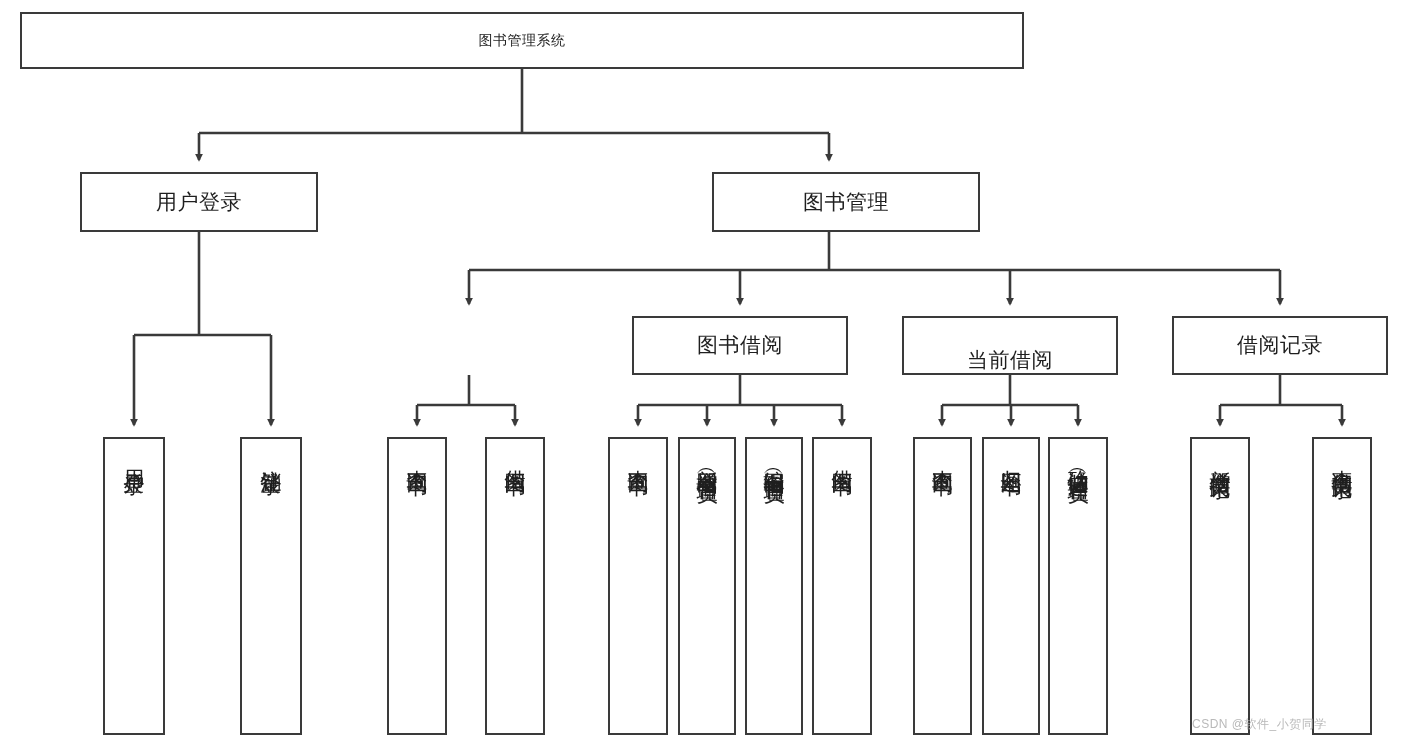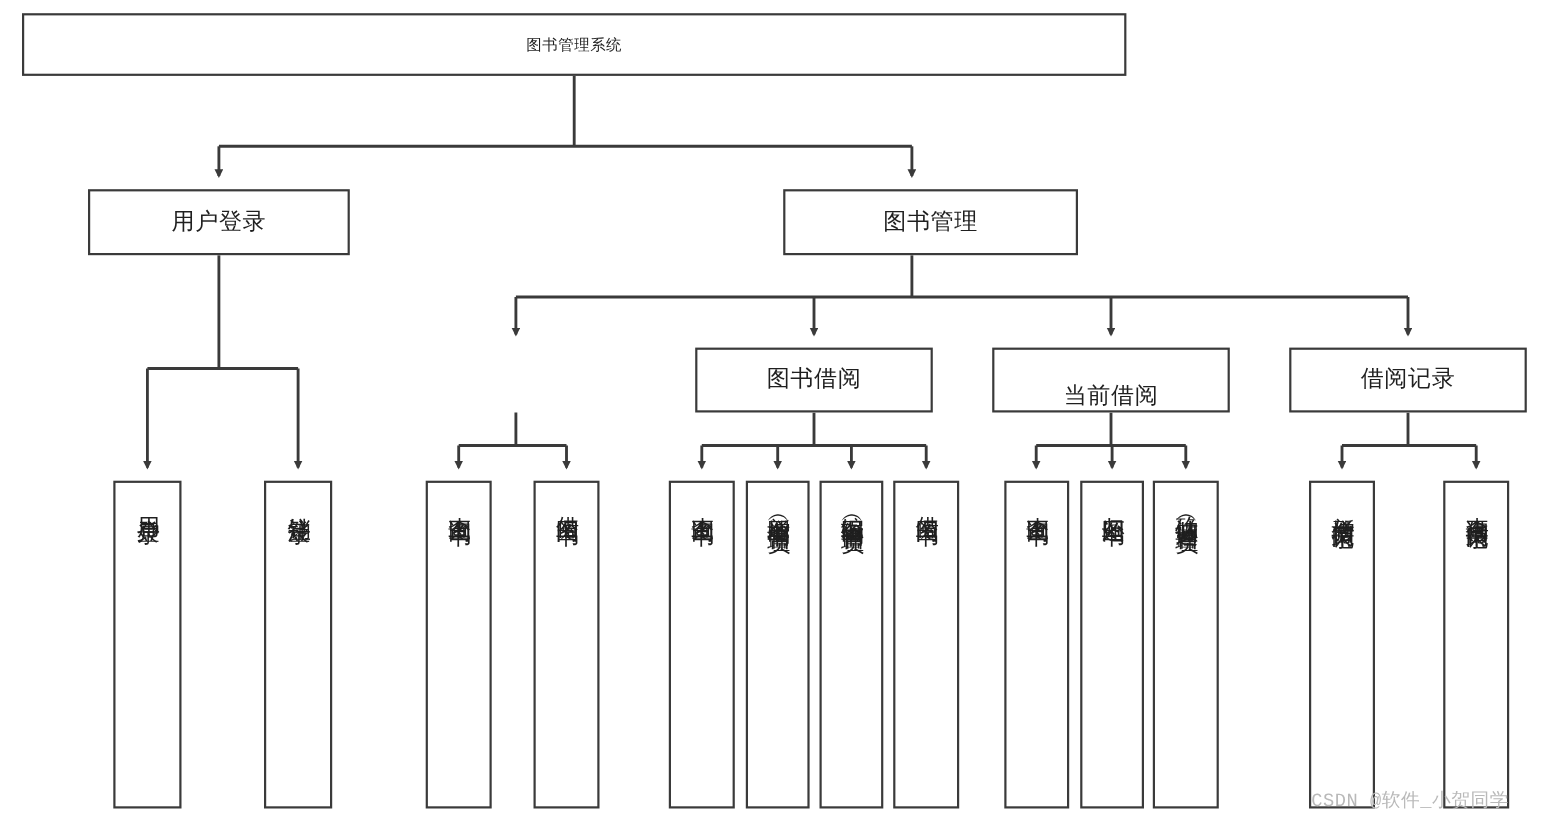--- a/index.html
+++ b/index.html
@@ -64,26 +64,25 @@
     letter-spacing: 2px;
     line-height: 1.05;
   }
   .node.root .node-label {
     font-size: 14px;
   }
   .watermark {
     position: absolute;
     left: 1192px;
     top: 716px;
-    font-size: 17px;
+    font-size: 12px;
     color: #b9b9b9;
     white-space: nowrap;
     letter-spacing: 0.5px;
     pointer-events: none;
-    font-family: Liberation Mono, monospace;
   }
 </style>
 </head>
 <body>
 
 <div id="canvas">
 
   <svg id="diagram-svg" viewBox="0 0 1405 747" xmlns="http://www.w3.org/2000/svg">
     <defs>
       <marker id="arrowhead" markerWidth="10" markerHeight="10" refX="6.2" refY="4" orient="auto" markerUnits="userSpaceOnUse">

